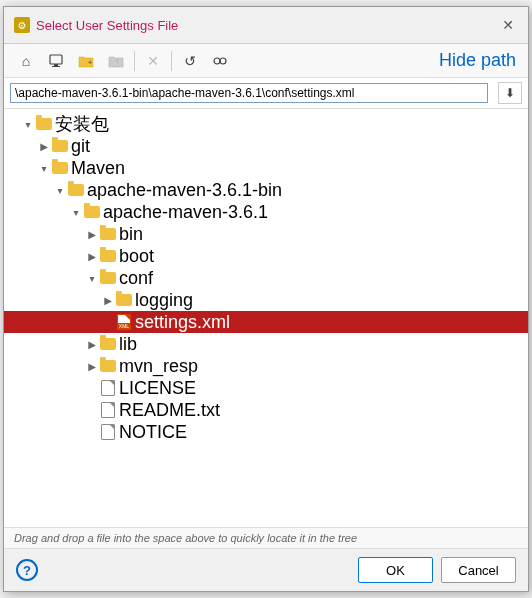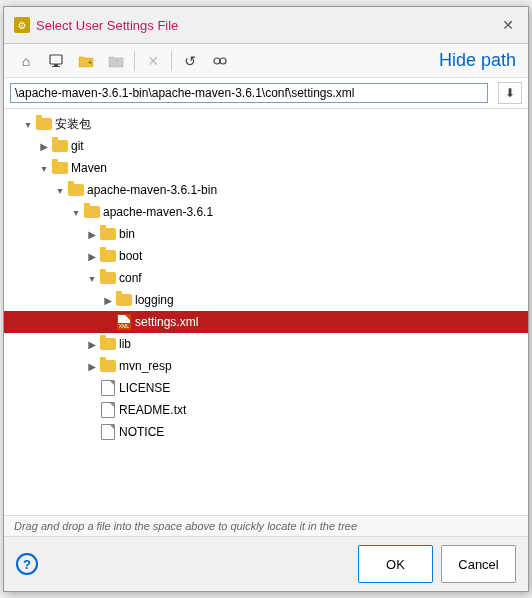--- a/index.html
+++ b/index.html
@@ -244,21 +244,21 @@
       content: '';
       position: absolute;
       top: 0;
       right: 0;
       width: 4px;
       height: 4px;
       background: #888;
       clip-path: polygon(0 0, 100% 100%, 100% 0);
     }
     .tree-label {
-      font-size: 12px;
+      font-size: 18px;
       white-space: nowrap;
     }
     .status-bar {
       padding: 4px 10px;
       font-size: 11px;
       color: #666;
       background: #f8f8f8;
       border-top: 1px solid #ddd;
       font-style: italic;
     }
@@ -266,21 +266,21 @@
       display: flex;
       justify-content: flex-end;
       align-items: center;
       padding: 8px 12px;
       gap: 8px;
       background: #f0f0f0;
       border-top: 1px solid #ddd;
     }
     .btn {
       min-width: 75px;
-      height: 38px;
+      height: 26px;
       padding: 0 12px;
       font-size: 13px;
       cursor: pointer;
       border-radius: 2px;
       font-family: 'Segoe UI', Arial, sans-serif;
     }
     .btn-ok {
       background: #fff;
       border: 1px solid #0078d7;
       color: #000;

